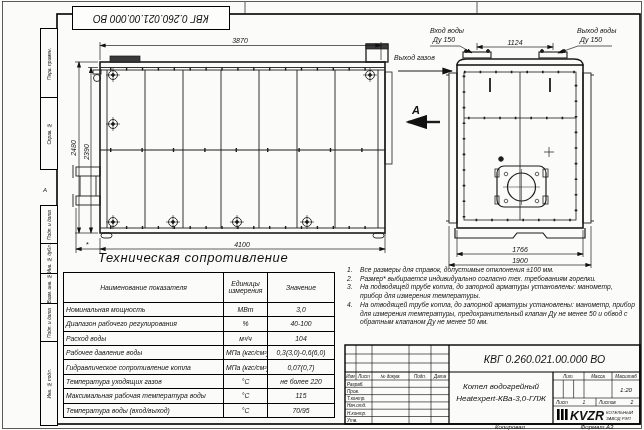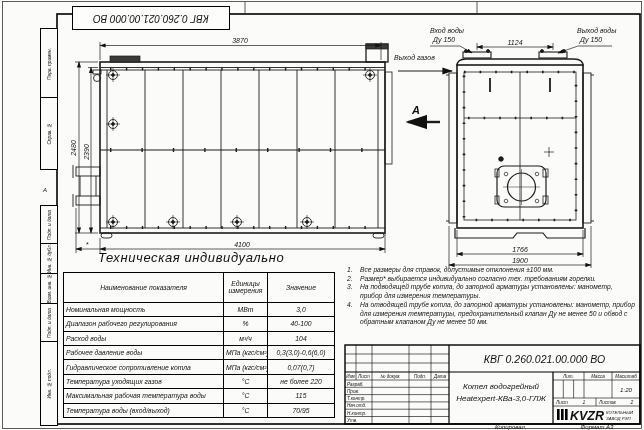--- a/index.html
+++ b/index.html
@@ -311,21 +311,21 @@
       <span>Взам. инв. №</span>
     </div>
 <div class="mbox" style="top:303px;height:38px;">
       <span>Подп. и дата</span>
     </div>
 <div class="mbox" style="top:341px;height:83px;">
       <span>Инв. № подл.</span>
     </div>
 <div class="zone">А</div>
 
-<div class="spec-title">Техническая индивидуально</div>
+<div class="spec-title">Техническая сопротивление</div>
 <table class="spec">
   <colgroup>
         <col class="cname">
         <col class="cunit">
         <col class="cval">
       </colgroup>
   <tbody>
         <tr>
     <th>Наименование показателя</th>
     <th>Единицы измерения</th>

